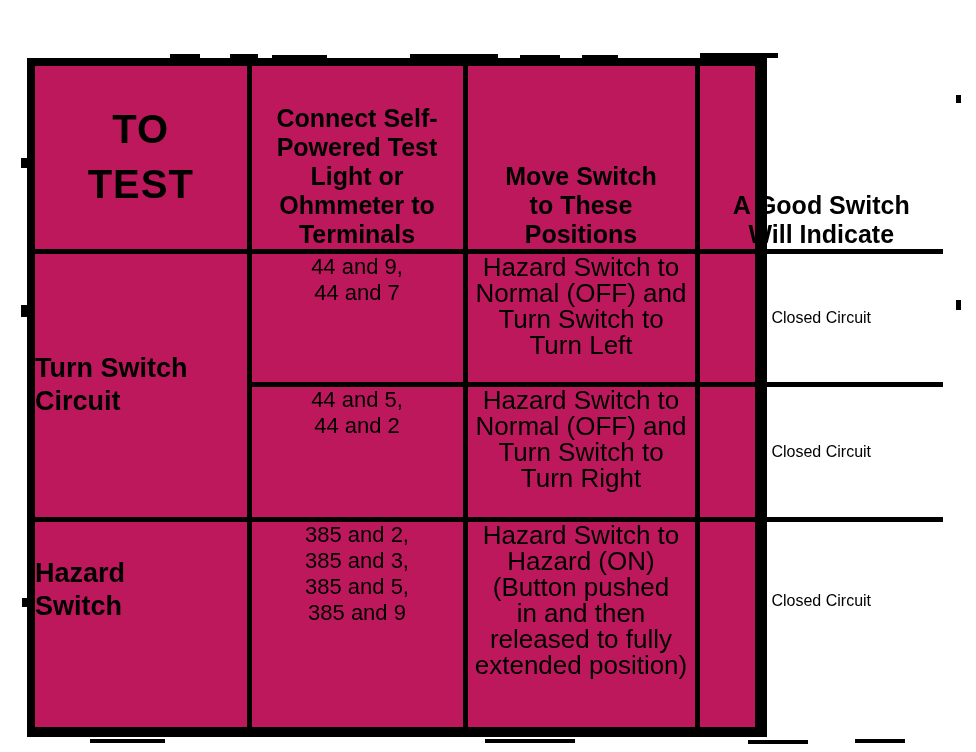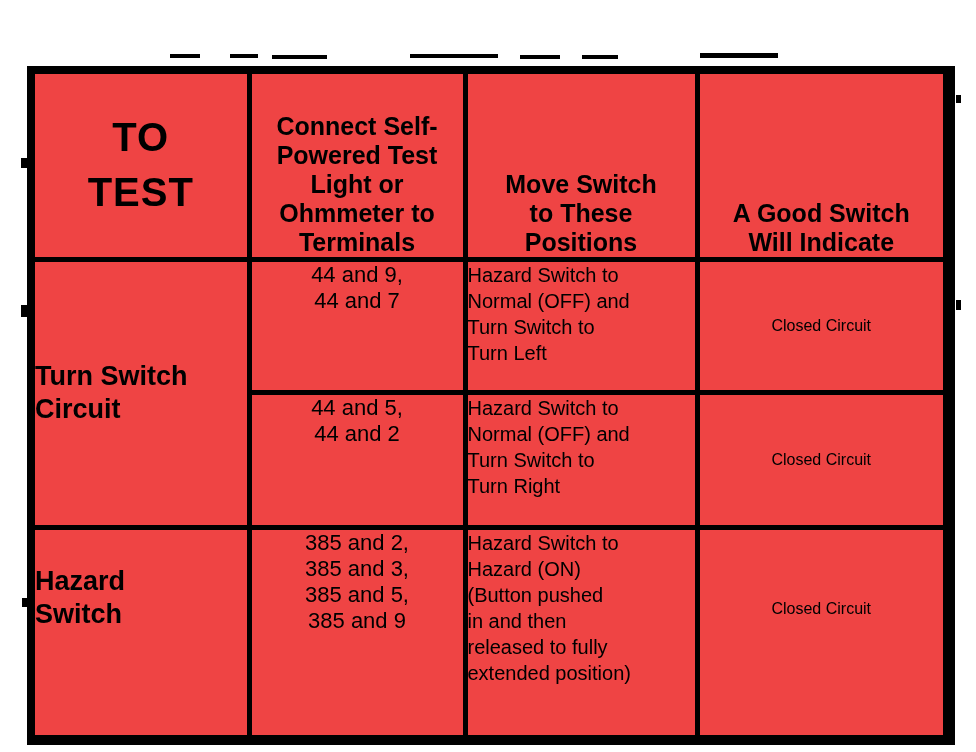--- a/index.html
+++ b/index.html
@@ -17,28 +17,28 @@
   }
   .page {
     position: absolute;
     inset: 0;
     background: #ffffff;
   }
   
   .table-frame {
     position: absolute;
     left: 27px;
-    top: 66px;
-    width: 928px;
+    top: 58px;
+    width: 740px;
     height: 679px;
     box-sizing: border-box;
     border-style: solid;
     border-color: #000000;
     border-width: 8px 12px 10px 8px;
-    background: #ef4444;
+    background: #be185d;
   }
   table.test-table {
     width: 100%;
     height: 100%;
     border-collapse: collapse;
     table-layout: fixed;
   }
   col.c1 { width: 214px; }
   col.c2 { width: 216px; }
   col.c3 { width: 232px; }
@@ -90,23 +90,23 @@
   .terminals-cell {
     font-weight: normal;
     font-size: 22px;
     line-height: 26px;
     text-align: center;
     vertical-align: top;
     padding-top: 15px;
   }
   .positions-cell {
     font-weight: normal;
-    font-size: 20px;
+    font-size: 26px;
     line-height: 26px;
-    text-align: left;
+    text-align: center;
     vertical-align: top;
     padding: 13px 8px 0 20px;
   }
   .indicate-cell {
     font-weight: normal;
     font-size: 16px;
     line-height: 26px;
     text-align: center;
     vertical-align: middle;
     padding-left: 19px;

